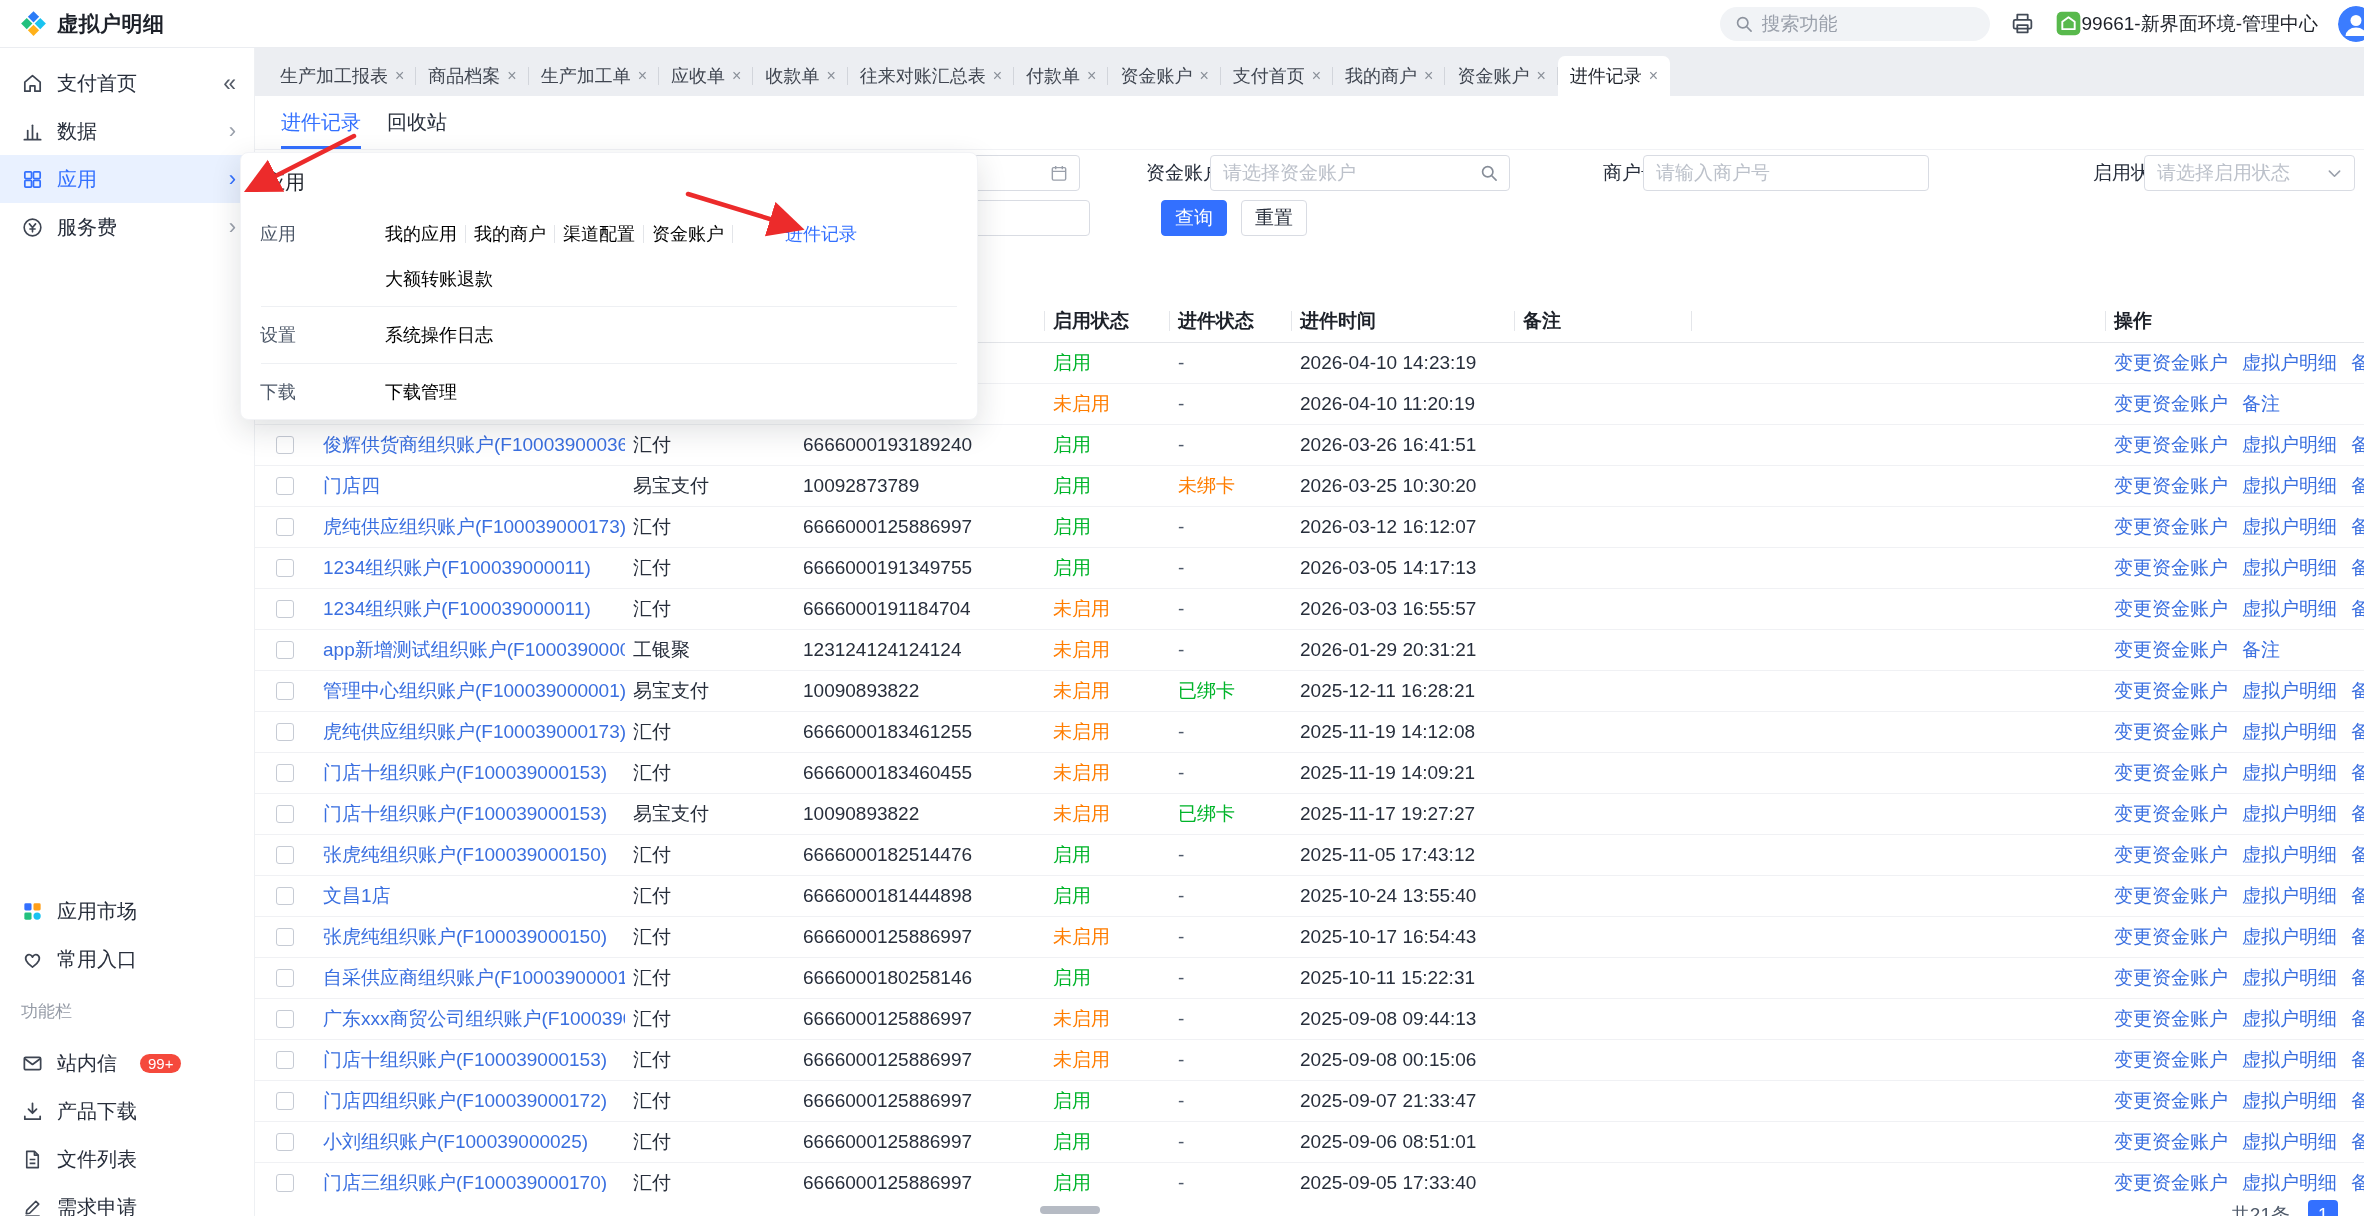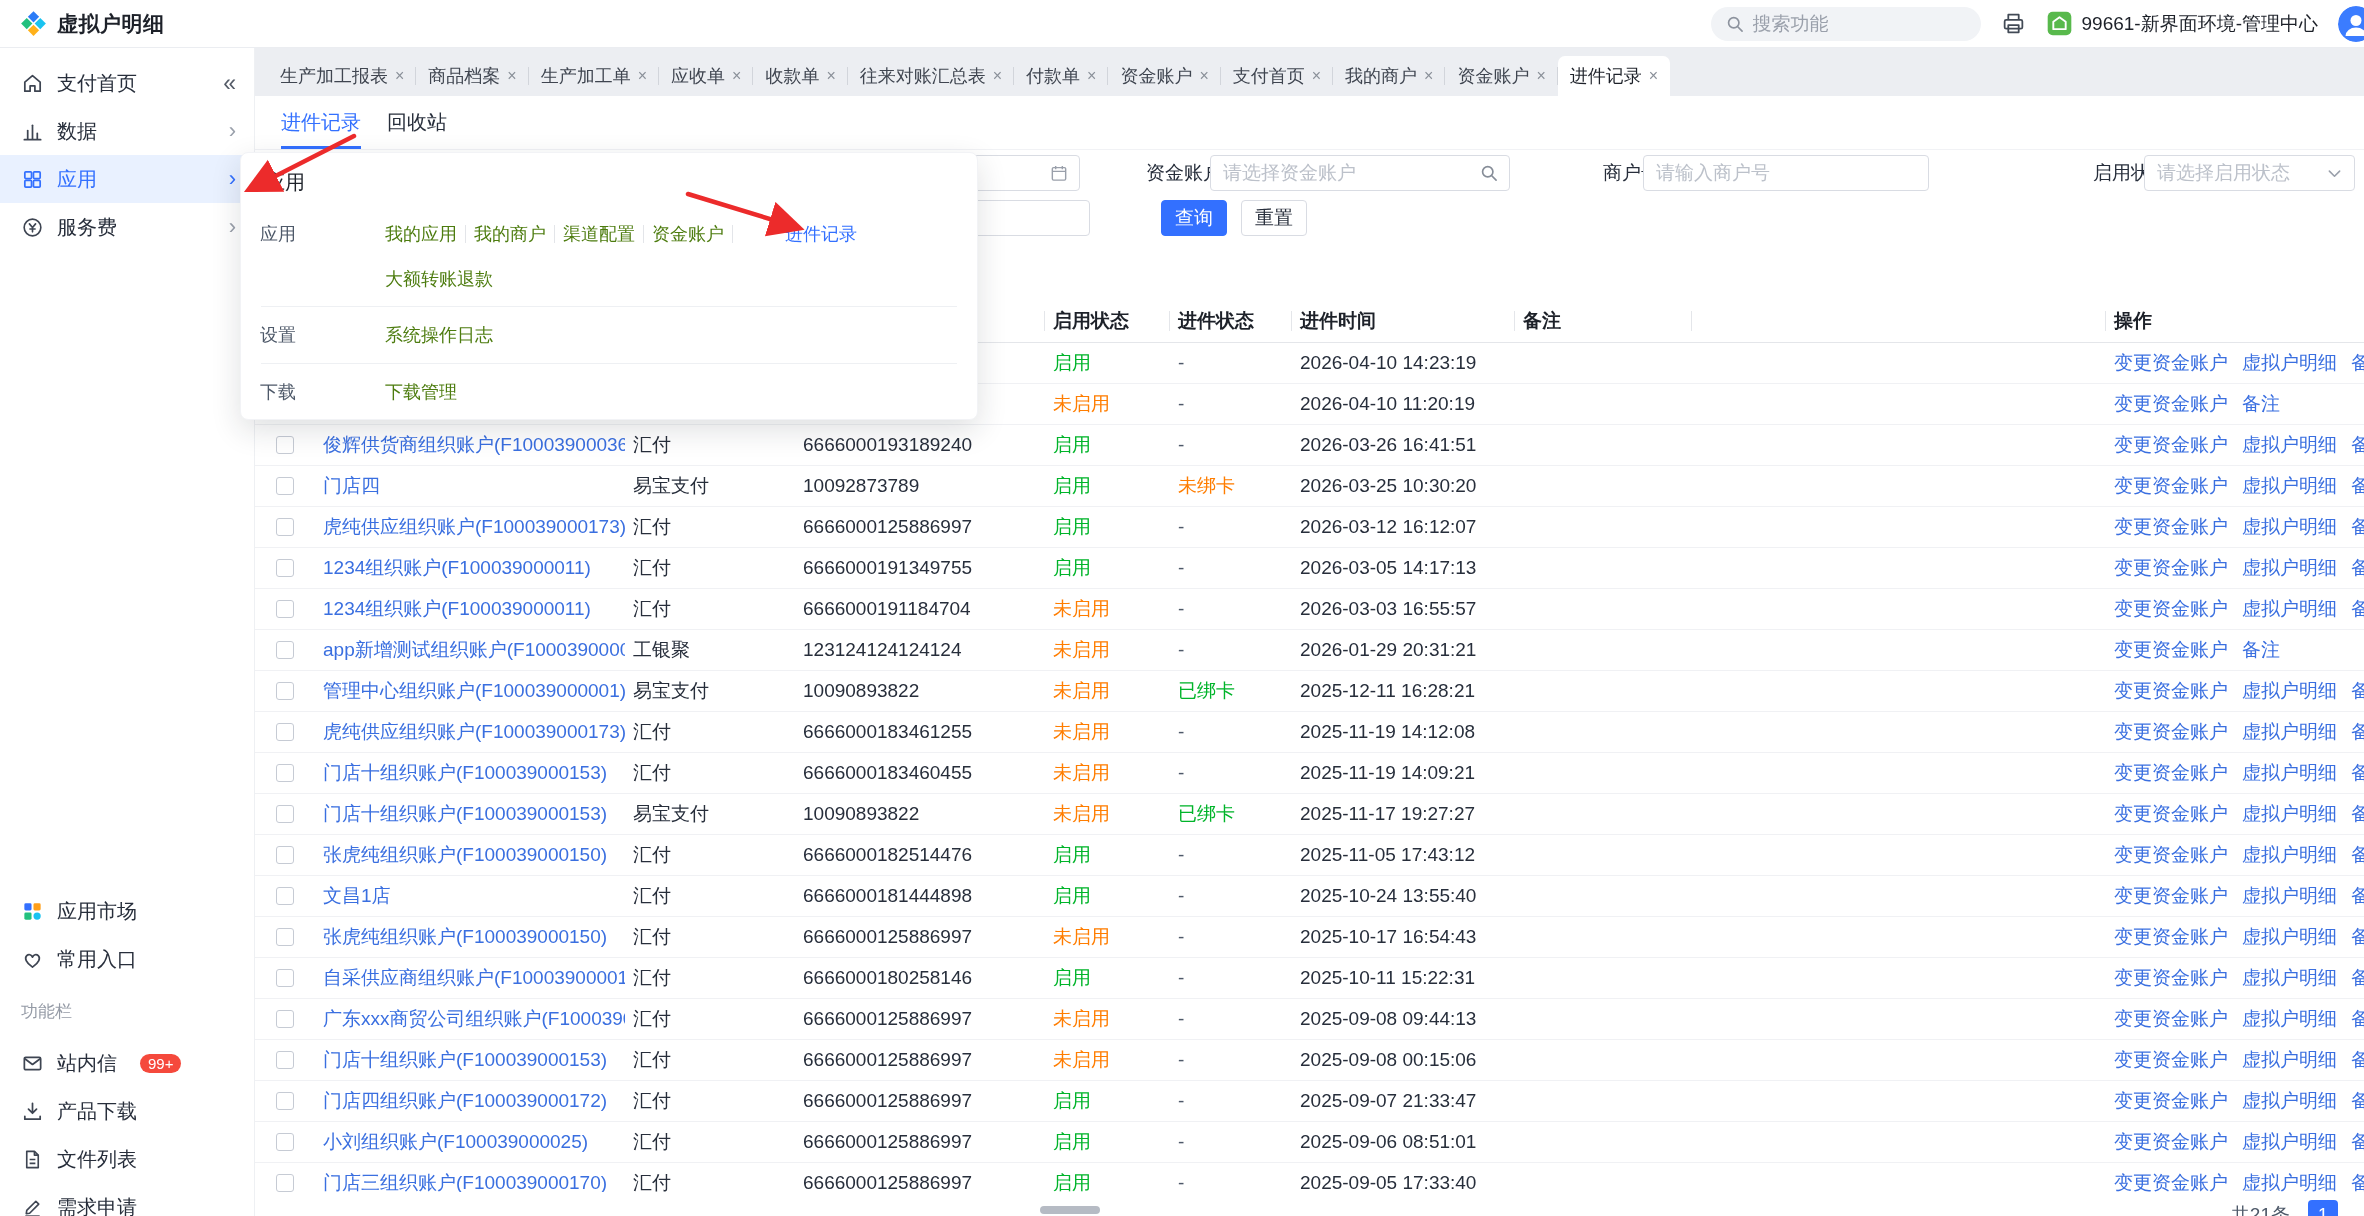--- a/index.html
+++ b/index.html
@@ -11,21 +11,21 @@
 
 .topbar{position:absolute;left:0;right:0;top:0;height:48px;background:#fff;border-bottom:1px solid #ebedf1;display:flex;align-items:center;z-index:40}
 .logo{display:flex;align-items:center;gap:10px;margin-left:20px}
 .logo-title{font-size:21px;font-weight:bold;color:#1d2129;letter-spacing:.5px;white-space:nowrap}
 .topnav{display:flex;align-items:center;gap:46px;margin-left:66px}
 .topnav-item{font-size:20px;color:#272e3b;cursor:pointer;display:flex;align-items:center;gap:5px;white-space:nowrap}
 .topbar-right{margin-left:auto;display:flex;align-items:center;gap:20px}
 .search-pill{width:270px;height:34px;border-radius:17px;background:#f1f3f6;display:flex;align-items:center;padding:0 14px;gap:8px;color:#8d939e}
 .search-input{border:none;outline:none;background:transparent;font-size:19px;flex:1;color:#272e3b;font-family:inherit;min-width:0}
 .search-input::placeholder{color:#9aa0ab}
-.tenant{display:flex;align-items:flex-end;gap:9px;cursor:pointer}
+.tenant{display:flex;align-items:flex-end;cursor:pointer}
 .tenant-name{font-size:19px;color:#1d2129;white-space:nowrap}
 .avatar{width:36px;height:36px;border-radius:50%;overflow:hidden;margin-right:-10px;flex:0 0 auto;cursor:pointer}
 
 
 .sidebar{position:absolute;left:0;top:48px;bottom:0;width:255px;background:#fff;border-right:1px solid #eef0f3;z-index:20;padding-top:11px}
 .side-item{height:48px;display:flex;align-items:center;gap:13px;padding:0 18px 0 21px;font-size:20px;color:#272e3b;cursor:pointer;white-space:nowrap}
 .side-item .icon{color:#3e4552}
 .side-item.active{background:#e9f1ff;color:var(--primary,#3370ff)}
 .side-item.active .icon{color:var(--primary,#3370ff)}
 .side-trail{margin-left:auto;color:#9aa0ab;font-size:22px;line-height:1}
@@ -77,21 +77,21 @@
 .page-btn{min-width:30px;height:30px;padding:0 6px;background:var(--primary,#3370ff);color:#fff;border-radius:4px;display:flex;align-items:center;justify-content:center;font-size:18px;cursor:pointer}
 .hscroll{position:absolute;left:785px;top:1110px;width:60px;height:8px;border-radius:4px;background:#b6bbc4;z-index:9}
 
 
 .popover{position:absolute;left:240px;top:152px;width:738px;height:268px;background:#fff;border-radius:8px;border:1px solid #f2f3f6;box-shadow:0 10px 30px rgba(30,35,45,.14);z-index:50}
 .pop-title{height:58px;display:flex;align-items:center;padding-left:24px;font-size:20px;font-weight:500;color:#1d2129}
 .pop-row{display:flex;align-items:center;height:46px;padding-left:19px}
 .pop-row.sub{height:44px}
 .pop-label{width:125px;font-size:18px;color:#4e5969;flex:0 0 auto}
 .pop-links{display:flex;align-items:center}
-.pop-link{font-size:18px;color:#4d7c0f;cursor:pointer;white-space:nowrap}
+.pop-link{font-size:18px;color:#000000;cursor:pointer;white-space:nowrap}
 .pop-link.active{color:var(--primary,#3370ff)}
 .pop-link.gap{margin-left:44px}
 .pop-sep{width:1px;height:18px;background:#e3e5e9;margin:0 8px}
 .pop-divider{height:1px;background:#eef0f3;margin:5px 20px}
 
 
 .arrows{position:absolute;left:0;top:0;width:2364px;height:1216px;z-index:60;pointer-events:none}
 </style>
 </head>
 <body>

